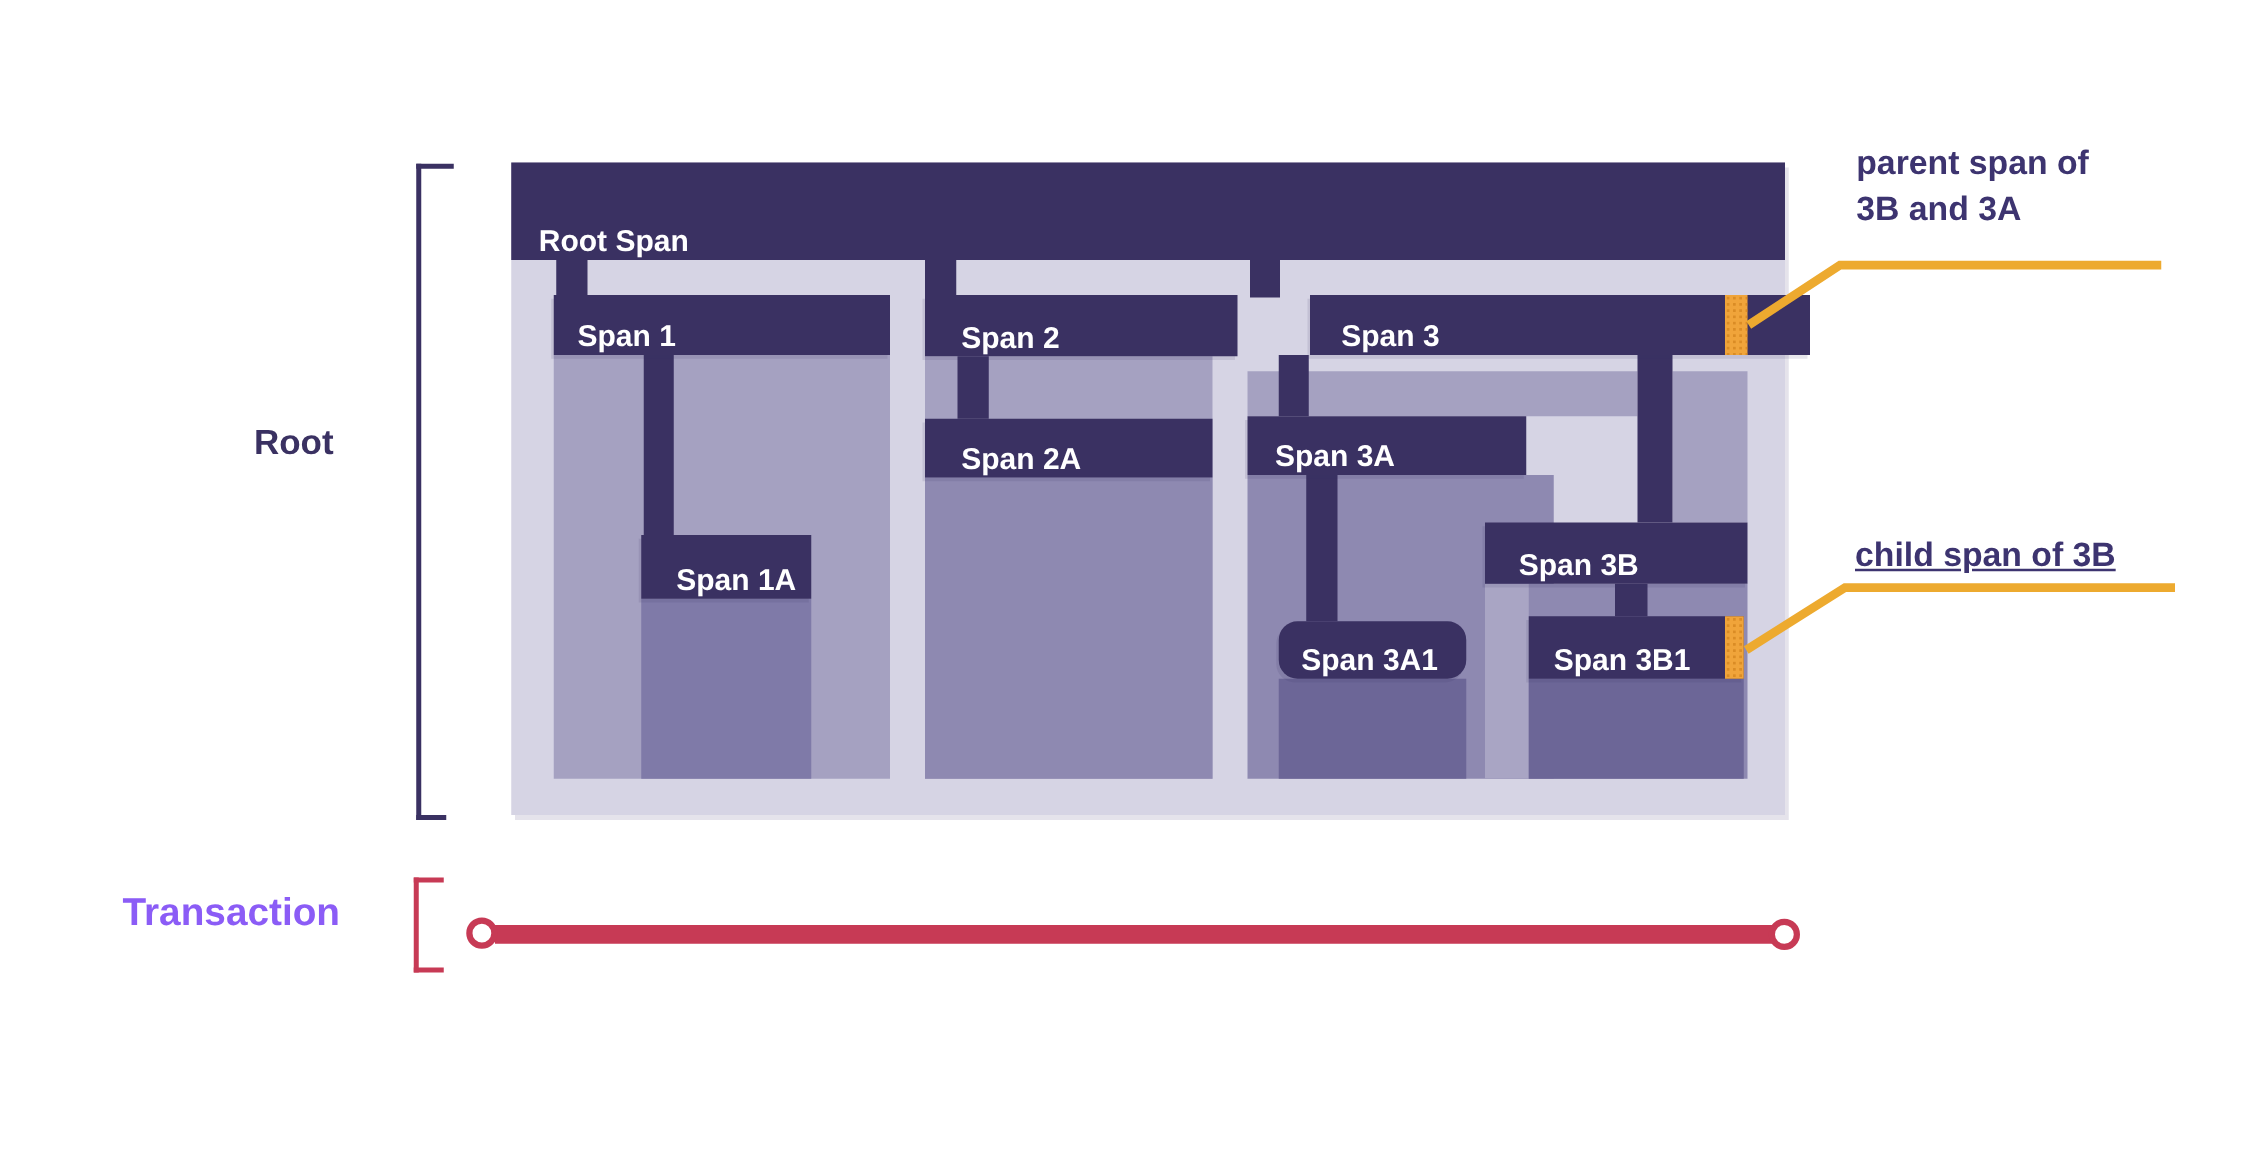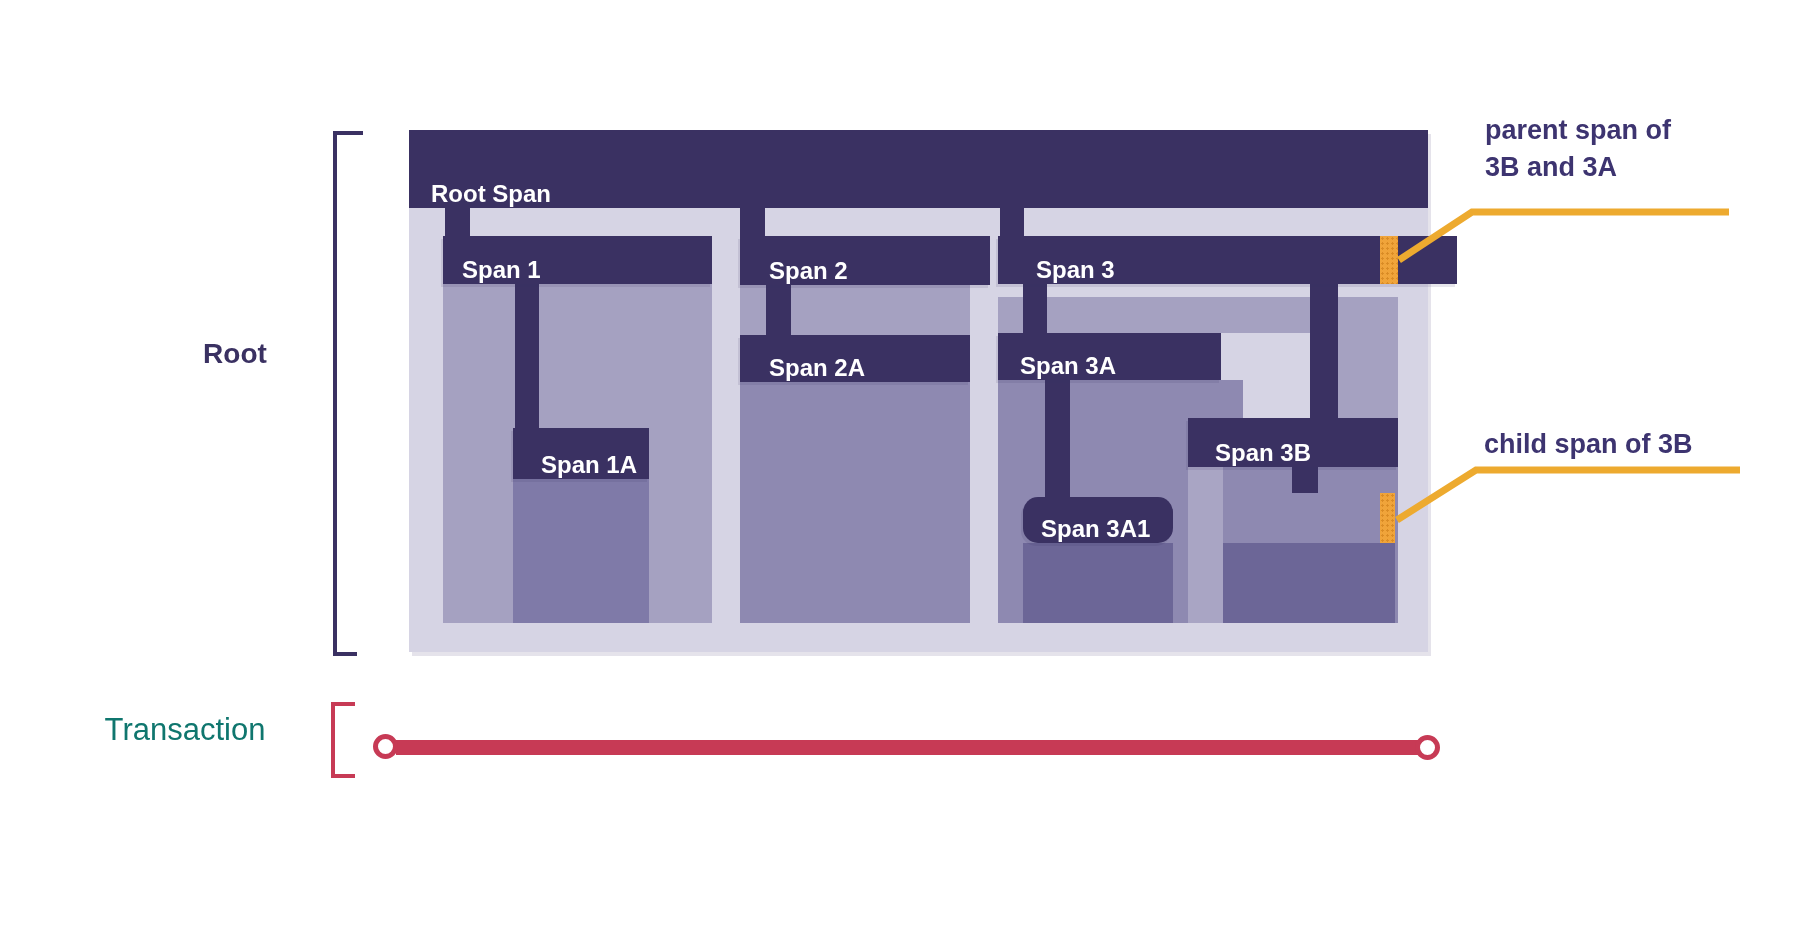--- a/index.html
+++ b/index.html
@@ -30,21 +30,21 @@
     background-image:radial-gradient(rgba(200,120,20,0.55) 1px, transparent 1.4px);
     background-size:5px 5px;
   }
   
   .bracket-navy{background:#3a3162;}
   .bracket-red{background:#c73a55;}
   .side-label{
     color:#3a3162;font-weight:700;font-size:28px;text-align:center;
   }
   .tx-label{
-    color:#0f766e;font-weight:400;font-size:31px;text-align:center;
+    color:#8b5cf6;font-weight:700;font-size:31px;text-align:center;
   }
   .annotation{
     color:#3d3470;font-weight:700;font-size:27px;line-height:37px;white-space:nowrap;
   }
   
   .tx-line{background:#c73a55;}
   .tx-circle{
     width:25px;height:25px;border-radius:50%;
     border:5px solid #c73a55;background:#ffffff;box-sizing:border-box;
   }
@@ -89,52 +89,55 @@
   <div class="abs bar" style="left:409px;top:130px;width:1019px;height:78px;padding-left:22px;box-shadow:none;">
     <span>Root Span</span>
   </div>
 
   <div class="abs bar" style="left:443px;top:236px;width:269px;height:48px;padding-left:19px;">
     <span>Span 1</span>
   </div>
   <div class="abs bar" style="left:740px;top:236px;width:250px;height:49px;padding-left:29px;">
     <span>Span 2</span>
   </div>
-  <div class="abs bar" style="left:998px;top:236px;width:459px;height:48px;padding-left:38px;">
+  <div class="abs bar" style="left:1048px;top:236px;width:400px;height:48px;padding-left:25px;">
     <span>Span 3</span>
   </div>
   <div class="abs cap" style="left:1380px;top:236px;width:18px;height:48px;"></div>
 
   <div class="abs bar" style="left:513px;top:428px;width:136px;height:51px;padding-left:28px;">
     <span>Span 1A</span>
   </div>
   <div class="abs bar" style="left:740px;top:335px;width:230px;height:47px;padding-left:29px;">
     <span>Span 2A</span>
   </div>
   <div class="abs bar" style="left:998px;top:333px;width:223px;height:47px;padding-left:22px;">
     <span>Span 3A</span>
   </div>
   <div class="abs bar" style="left:1023px;top:497px;width:150px;height:46px;padding-left:18px;border-radius:15px;">
     <span>Span 3A1</span>
   </div>
   <div class="abs bar" style="left:1188px;top:418px;width:210px;height:49px;padding-left:27px;">
     <span>Span 3B</span>
   </div>
+  <div class="abs bar" style="left:1223px;top:493px;width:172px;height:50px;padding-left:20px;">
+    <span>Span 3B1</span>
+  </div>
   <div class="abs cap" style="left:1380px;top:493px;width:15px;height:50px;"></div>
 
   <svg class="overlay" width="1801" height="927" viewBox="0 0 1801 927">
     <polyline points="1399,260 1472,212 1729,212" fill="none" stroke="#edaa2f" stroke-width="7"></polyline>
     <polyline points="1397,520 1476,470 1740,470" fill="none" stroke="#edaa2f" stroke-width="7"></polyline>
   </svg>
 
   <div class="abs annotation" style="left:1485px;top:112px;">
     <div>parent span of</div>
     <div>3B and 3A</div>
   </div>
-  <div class="abs annotation" style="left:1484px;top:426px;">child span of 3B</div>
+  <div class="abs annotation" style="left:1484px;top:426px;text-decoration:underline;">child span of 3B</div>
 
   <div class="abs tx-label" style="left:60px;top:712px;width:250px;">Transaction</div>
 
   <div class="abs bracket-red" style="left:331px;top:702px;width:4px;height:76px;"></div>
   <div class="abs bracket-red" style="left:331px;top:702px;width:24px;height:4px;"></div>
   <div class="abs bracket-red" style="left:331px;top:774px;width:24px;height:4px;"></div>
 
   <div class="abs tx-line" style="left:396px;top:740px;width:1022px;height:15px;"></div>
   <div class="abs tx-circle" style="left:373px;top:734px;"></div>
   <div class="abs tx-circle" style="left:1415px;top:735px;"></div>

